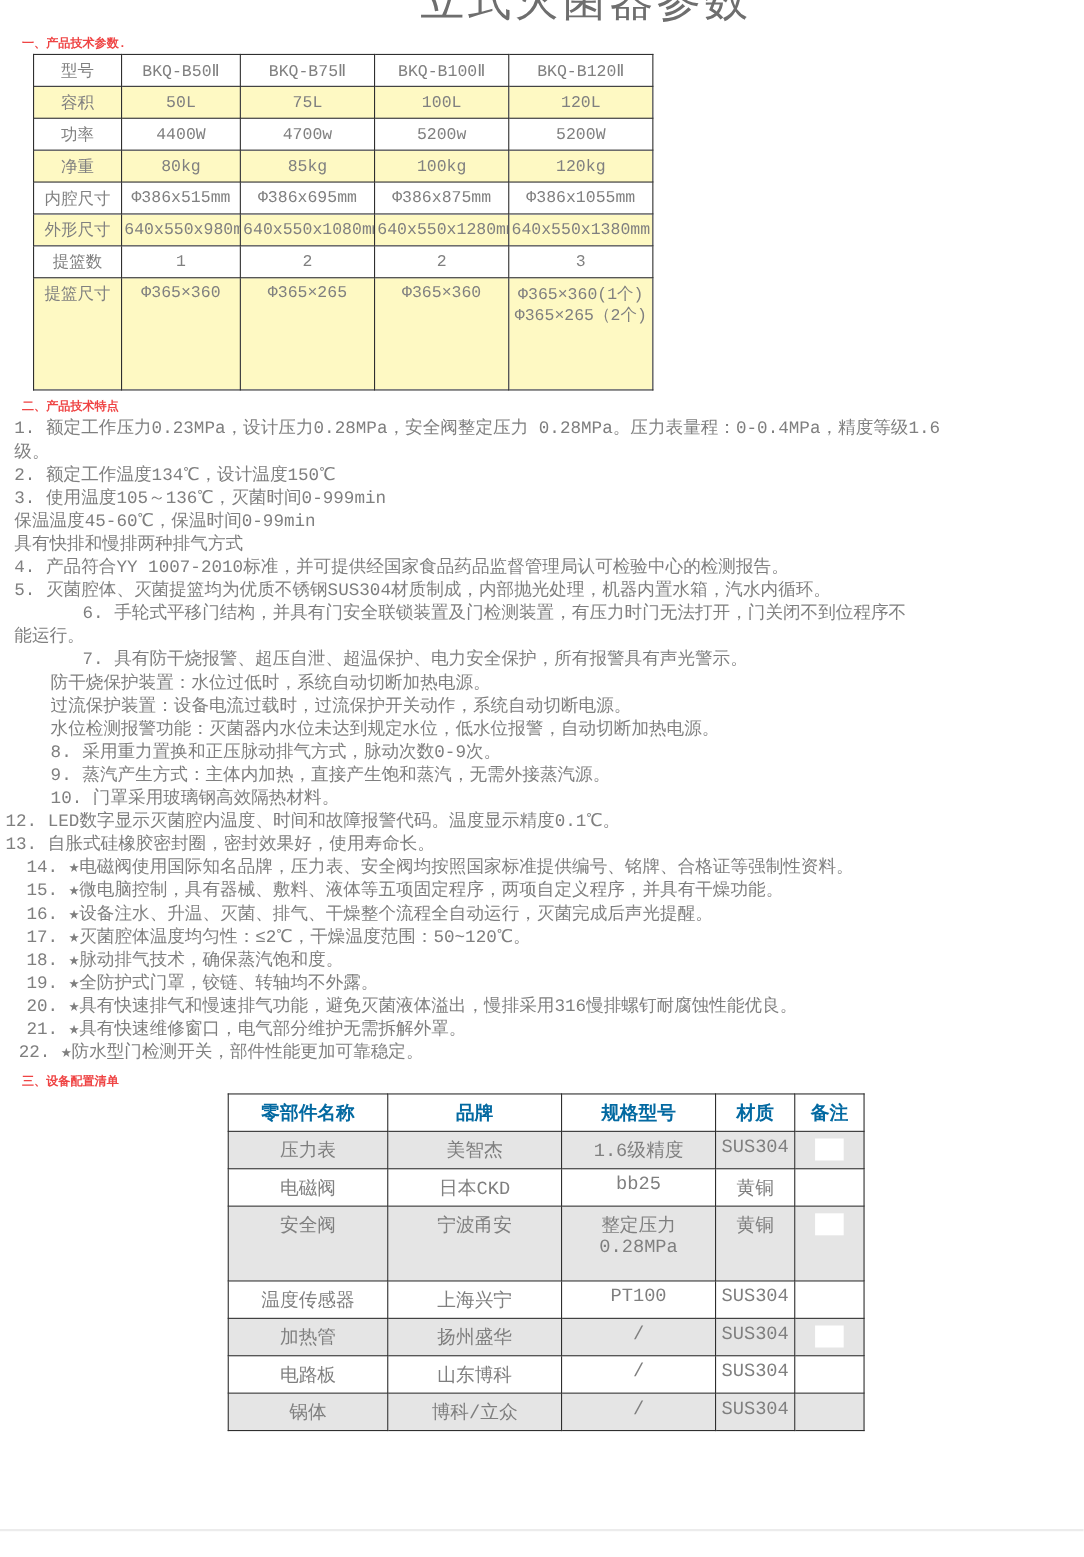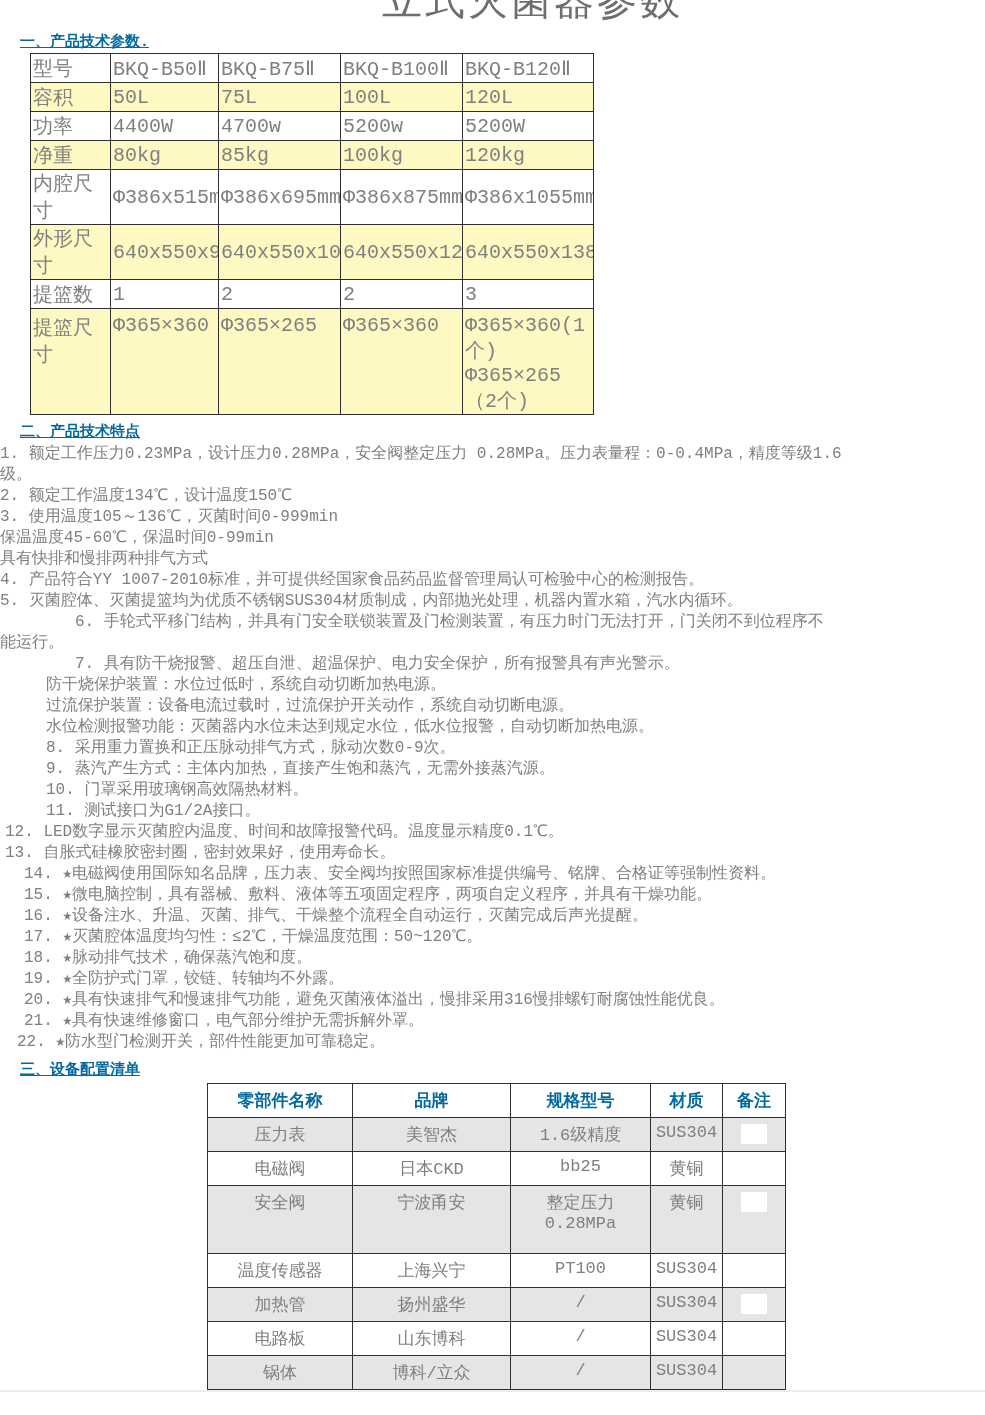--- a/index.html
+++ b/index.html
@@ -11,37 +11,37 @@
   
   .title-clip{height:25px;overflow:hidden;}
   .title-text{
     font-family:"Liberation Serif","DejaVu Serif",serif;
     font-size:40px;line-height:46px;margin-top:-22px;
     text-align:center;color:#6e6e6e;letter-spacing:3px;
     padding-left:80px;white-space:nowrap;
   }
   
   .sec-h{
-    font-size:15px;font-weight:bold;color:#0369a1;
-    margin:7px 0 2px 20px;white-space:nowrap;text-decoration:underline;
+    font-size:11px;font-weight:bold;color:#ef4444;
+    margin:7px 0 2px 20px;white-space:nowrap;
   }
   
   table{border-collapse:collapse;table-layout:fixed;}
   .spec-table{margin:2px 0 0 30px;width:563px;}
   .spec-table td{
-    border:1px solid #2f2f2f;text-align:left;vertical-align:middle;
-    font-size:20px;color:#808080;height:28px;padding:0 2px;overflow:hidden;
+    border:1px solid #2f2f2f;text-align:center;vertical-align:middle;
+    font-size:15px;color:#808080;height:28px;padding:0 2px;overflow:hidden;
   }
   .spec-table tr.shade td{background:#fef9c3;}
   .spec-table tr.tall td{height:96px;vertical-align:top;padding-top:5px;}
   .pre{white-space:pre-line;}
   
   .features{margin-top:3px;font-size:16px;line-height:21px;color:#7f7f7f;}
   .ln{white-space:nowrap;overflow:hidden;}
-  .i0{padding-left:0;}
+  .i0{padding-left:13px;}
   .i1{padding-left:46px;}
   .i2{padding-left:24px;}
   .i3{padding-left:75px;}
   .i4{padding-left:17px;}
   .i5{padding-left:5px;}
   
   .config-table{margin:4px 0 0 207px;width:578px;}
   .config-table td{
     border:1px solid #2f2f2f;text-align:center;vertical-align:top;
     font-size:17px;color:#7f7f7f;padding:5px 2px 0 2px;height:28px;overflow:hidden;
@@ -144,21 +144,20 @@
   <div class="ln i0">5. 灭菌腔体、灭菌提篮均为优质不锈钢SUS304材质制成，内部抛光处理，机器内置水箱，汽水内循环。</div>
   <div class="ln i3">6. 手轮式平移门结构，并具有门安全联锁装置及门检测装置，有压力时门无法打开，门关闭不到位程序不</div>
   <div class="ln i0">能运行。</div>
   <div class="ln i3">7. 具有防干烧报警、超压自泄、超温保护、电力安全保护，所有报警具有声光警示。</div>
   <div class="ln i1">防干烧保护装置：水位过低时，系统自动切断加热电源。</div>
   <div class="ln i1">过流保护装置：设备电流过载时，过流保护开关动作，系统自动切断电源。</div>
   <div class="ln i1">水位检测报警功能：灭菌器内水位未达到规定水位，低水位报警，自动切断加热电源。</div>
   <div class="ln i1">8. 采用重力置换和正压脉动排气方式，脉动次数0-9次。</div>
   <div class="ln i1">9. 蒸汽产生方式：主体内加热，直接产生饱和蒸汽，无需外接蒸汽源。</div>
   <div class="ln i1">10. 门罩采用玻璃钢高效隔热材料。</div>
-  <div class="ln i1">11. 测试接口为G1/2A接口。</div>
   <div class="ln i5">12. LED数字显示灭菌腔内温度、时间和故障报警代码。温度显示精度0.1℃。</div>
   <div class="ln i5">13. 自胀式硅橡胶密封圈，密封效果好，使用寿命长。</div>
   <div class="ln i2">14. ★电磁阀使用国际知名品牌，压力表、安全阀均按照国家标准提供编号、铭牌、合格证等强制性资料。</div>
   <div class="ln i2">15. ★微电脑控制，具有器械、敷料、液体等五项固定程序，两项自定义程序，并具有干燥功能。</div>
   <div class="ln i2">16. ★设备注水、升温、灭菌、排气、干燥整个流程全自动运行，灭菌完成后声光提醒。</div>
   <div class="ln i2">17. ★灭菌腔体温度均匀性：≤2℃，干燥温度范围：50~120℃。</div>
   <div class="ln i2">18. ★脉动排气技术，确保蒸汽饱和度。</div>
   <div class="ln i2">19. ★全防护式门罩，铰链、转轴均不外露。</div>
   <div class="ln i2">20. ★具有快速排气和慢速排气功能，避免灭菌液体溢出，慢排采用316慢排螺钉耐腐蚀性能优良。</div>
   <div class="ln i2">21. ★具有快速维修窗口，电气部分维护无需拆解外罩。</div>

